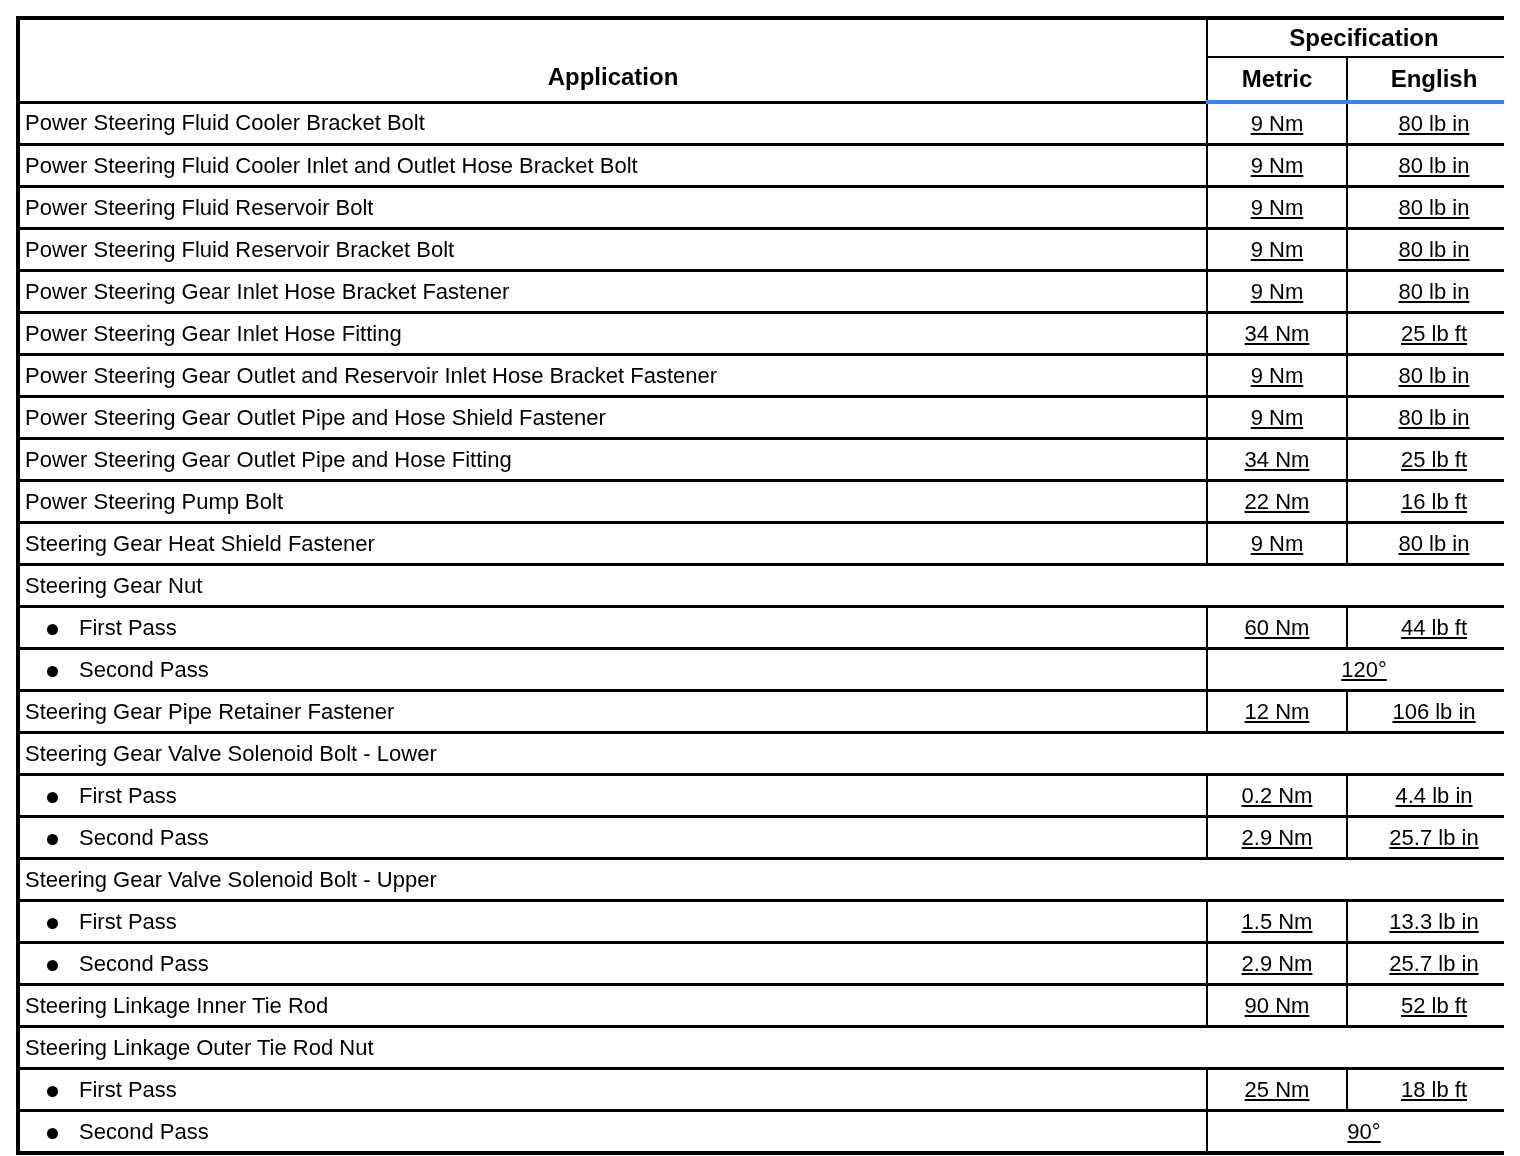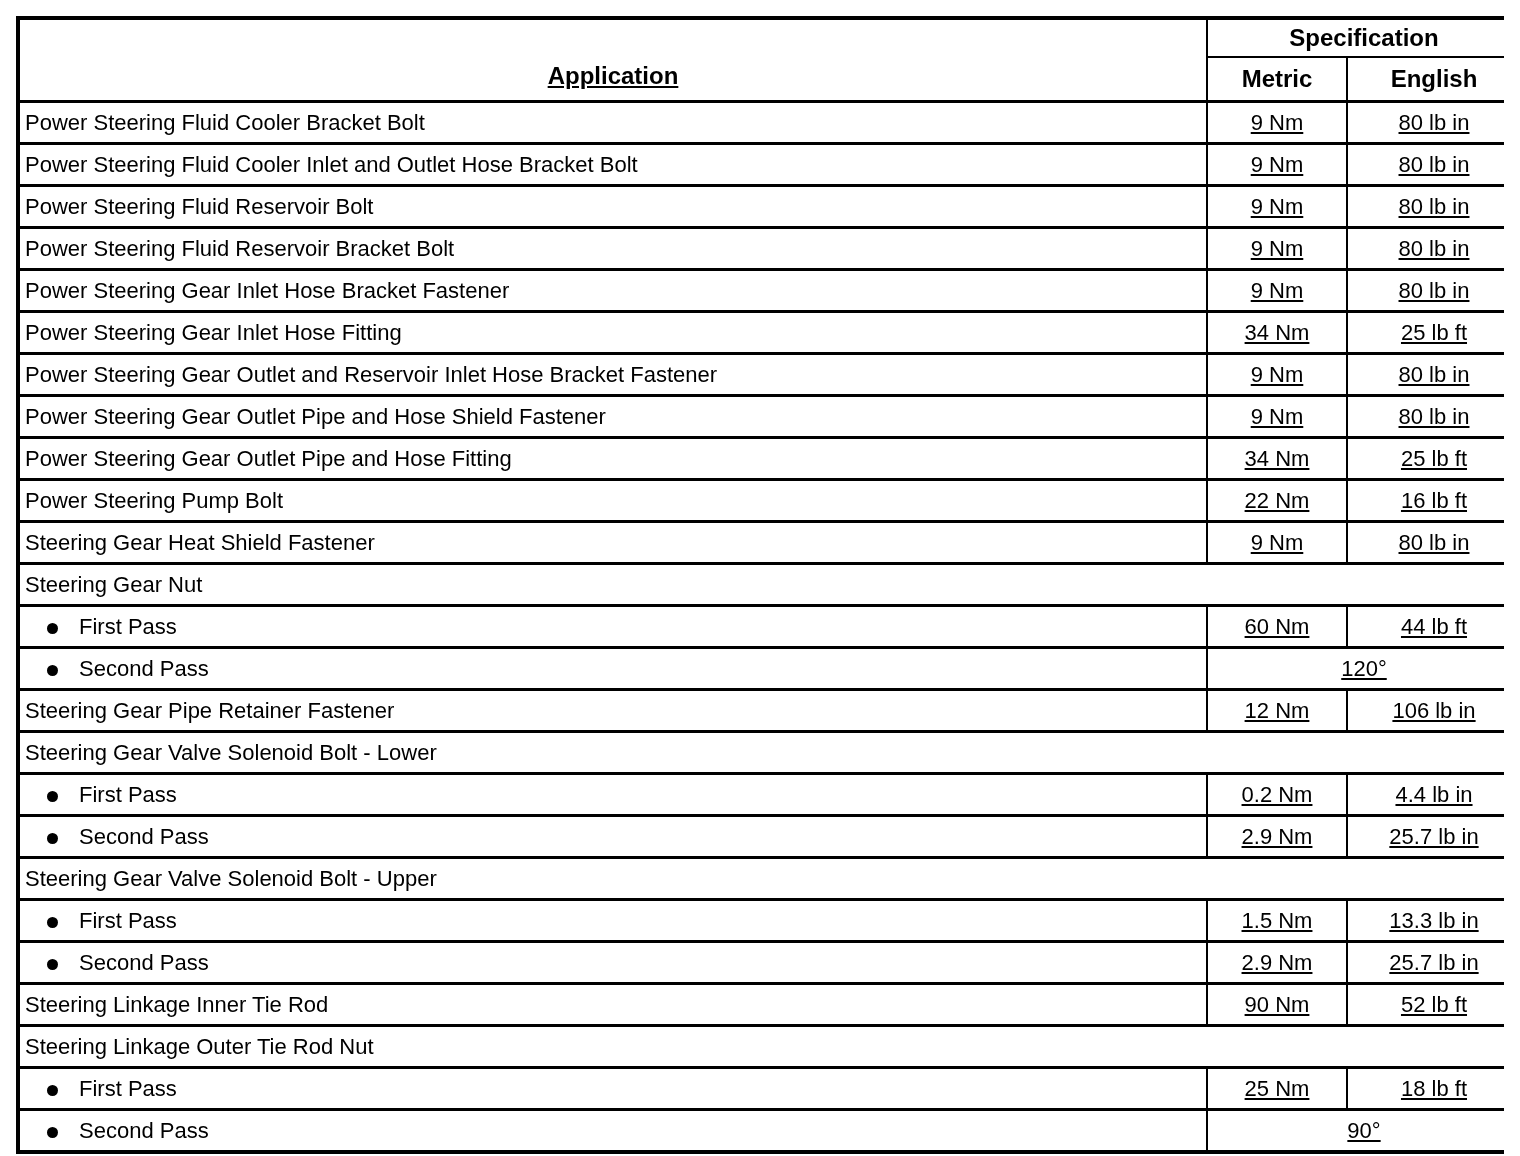--- a/index.html
+++ b/index.html
@@ -24,29 +24,28 @@
     font-weight: bold;
     font-size: 24px;
     text-align: center;
     padding: 0;
     vertical-align: middle;
     background: #fff;
   }
   th.app-head {
     vertical-align: bottom;
     padding-bottom: 10px;
-    text-decoration: underline;
   }
   th.spec-head {
     height: 36px;
     border-bottom: 2px solid #000;
   }
   thead tr.sub-head th {
     height: 42px;
-    border-bottom: 1px solid #3b82f6;
+    border-bottom: 4px solid #3b82f6;
   }
   td {
     border-left: 2px solid #000;
     border-right: 2px solid #000;
     border-top: 3px solid #000;
     border-bottom: 3px solid #000;
     height: 39px;
     padding: 0;
     font-size: 22px;
     vertical-align: middle;

